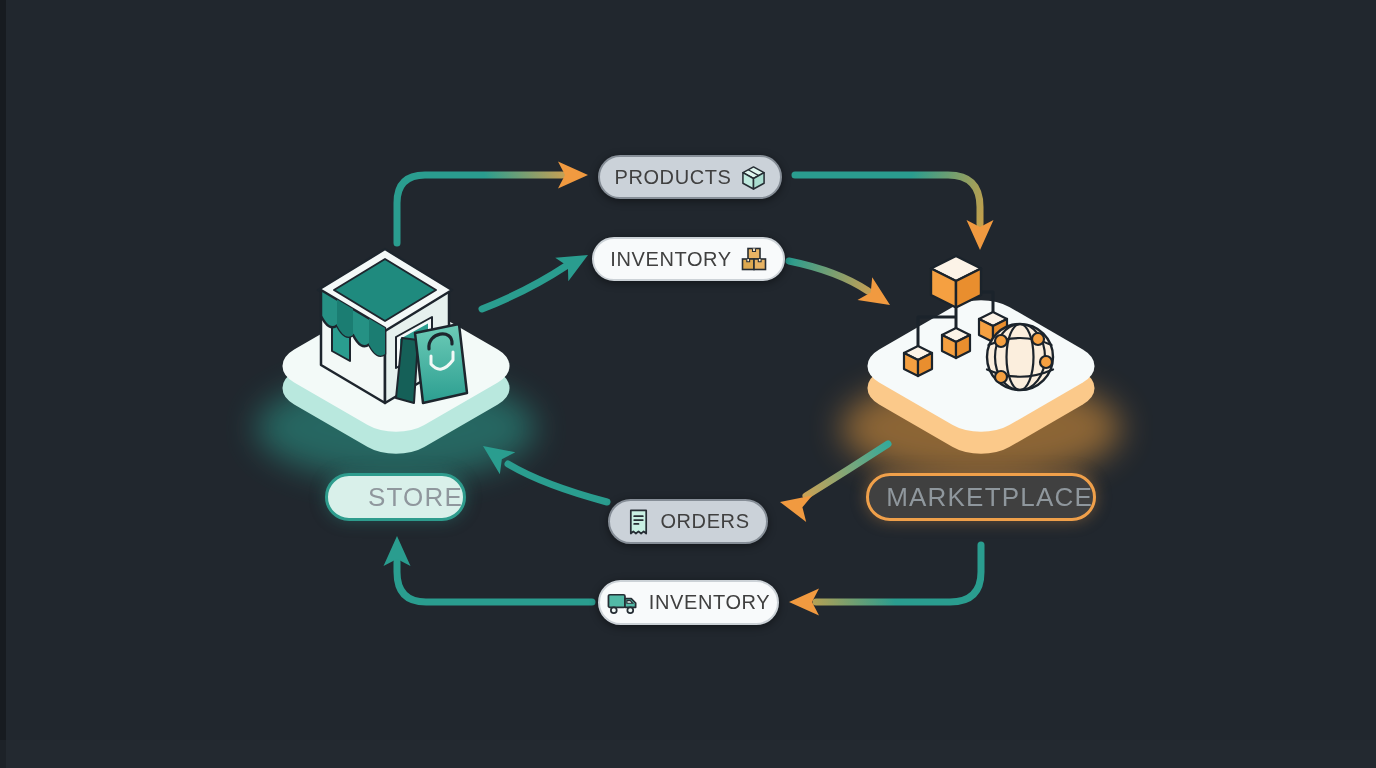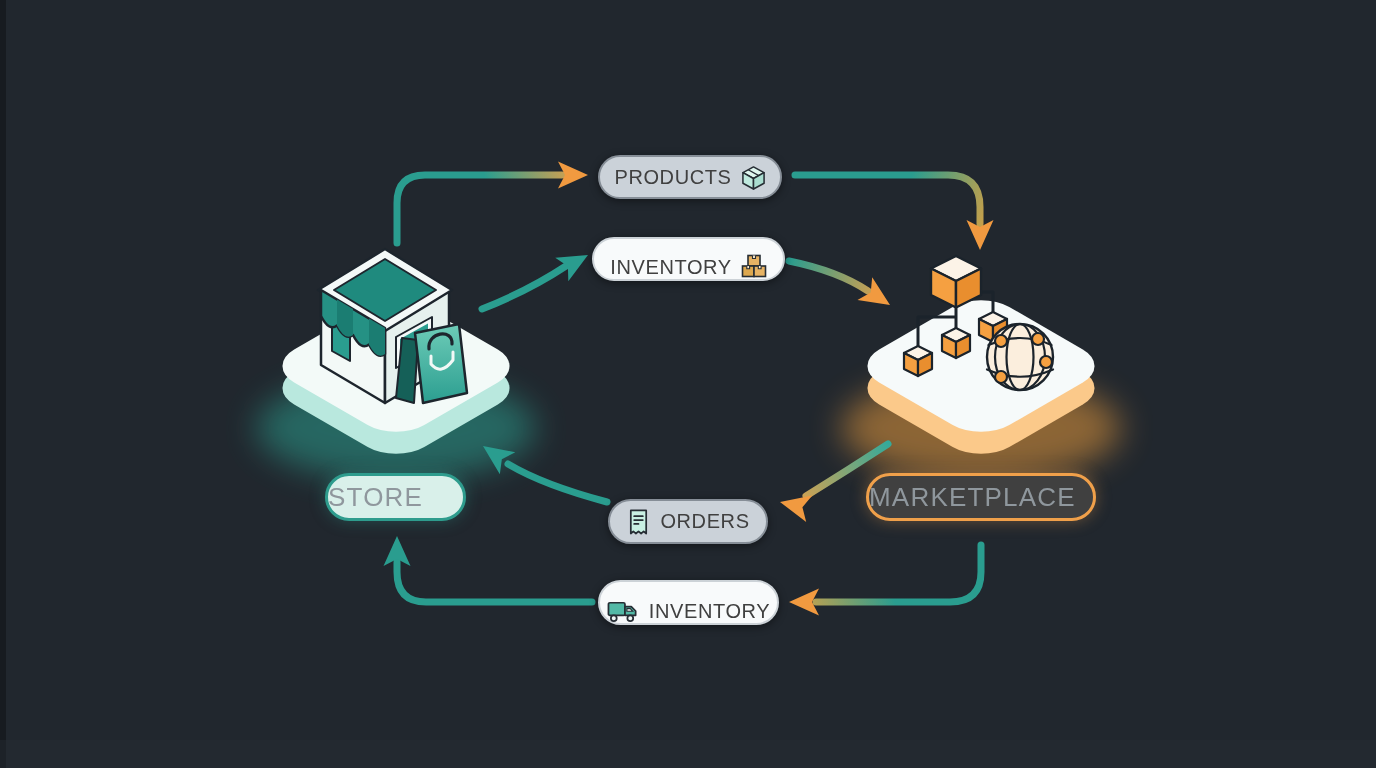--- a/index.html
+++ b/index.html
@@ -11,24 +11,24 @@
   .edge-left{position:absolute;left:0;top:0;bottom:0;width:6px;background:#171b20;}
   .bottom-haze{position:absolute;left:0;right:0;bottom:0;height:28px;background:#262c33;opacity:.45;}
   svg.scene{position:absolute;left:0;top:0;}
   .pill{
     position:absolute;display:flex;align-items:center;justify-content:center;gap:9px;
     border-radius:999px;font-weight:500;font-size:20px;letter-spacing:.6px;color:#404040;
     box-shadow:0 2px 8px rgba(0,0,0,.45);
     box-sizing:border-box;white-space:nowrap;
   }
   .pill.gray{background:#cbd2d9;border:2px solid #868e97;}
-  .pill.white{background:#f8fafb;border:2px solid #ccd2d7;align-items:flex-end;}
+  .pill.white{background:#f8fafb;border:2px solid #ccd2d7;}
   .pill svg{display:block;}
   .node-pill{
-    position:absolute;display:flex;align-items:center;justify-content:flex-start;
+    position:absolute;display:flex;align-items:center;justify-content:flex-end;
     border-radius:999px;font-size:26px;letter-spacing:1.2px;font-weight:400;color:#8f979d;
     box-sizing:border-box;
   }
   .node-pill.store{background:#d9f0ea;border:3px solid #2e9c8d;box-shadow:0 0 16px rgba(46,156,141,.35);}
   .node-pill.marketplace{background:#404040;border:3px solid #f0a04a;box-shadow:0 0 16px rgba(240,160,74,.35);}
 </style>
 </head>
 <body>
 
 <div class="stage">

